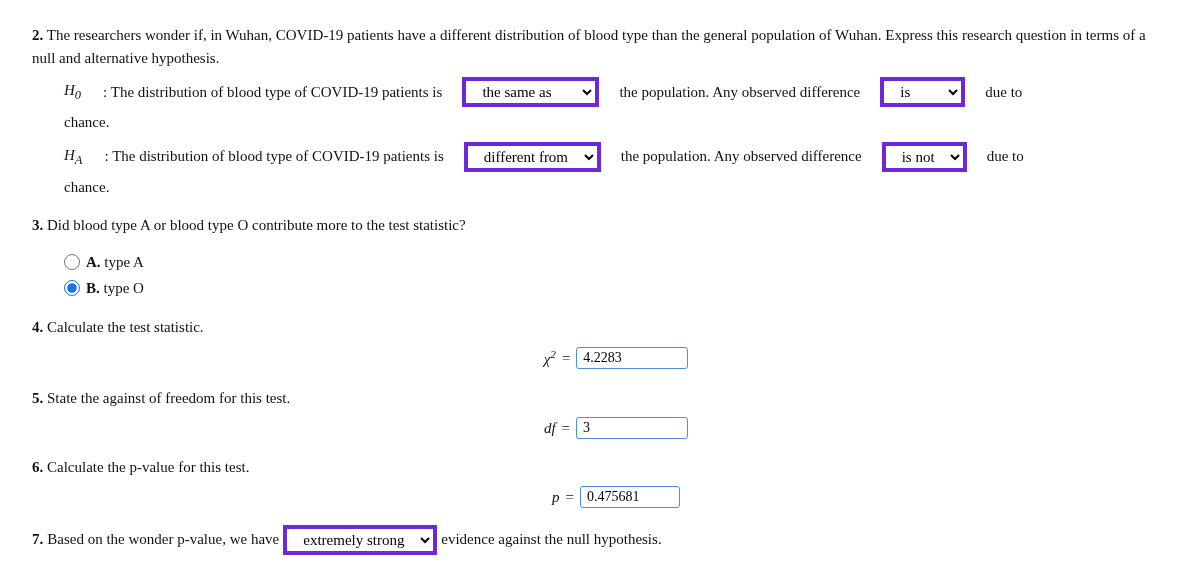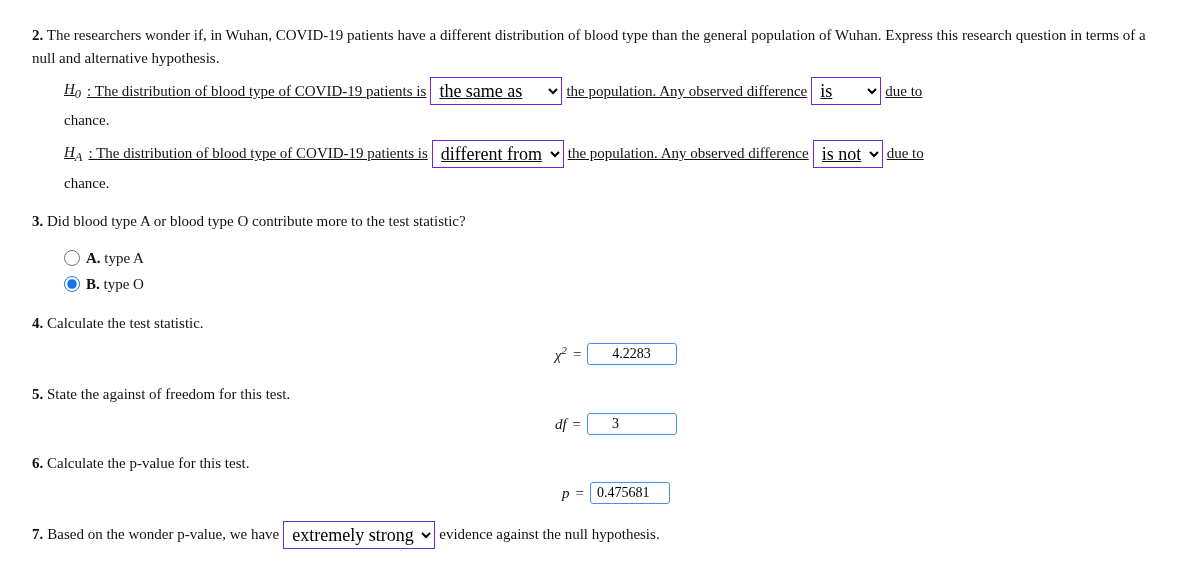--- a/index.html
+++ b/index.html
@@ -19,45 +19,44 @@
       margin-bottom: 8px;
       font-family: Liberation Serif, serif;
     }
     .question-number {
       font-weight: bold;
     }
     .hypothesis-line {
       display: flex;
       align-items: center;
       flex-wrap: wrap;
-      gap: 4px;
+      gap: 20px;
       margin-left: 32px;
       margin-bottom: 4px;
-      text-decoration: underline;
     }
     .hypothesis-label {
       font-style: italic;
       margin-right: 2px;
     }
     .inline-select {
-      border: 1px solid #6d28d9;
-      padding: 2px 4px;
-      font-size: 18px;
+      border: 4px solid #6d28d9;
+      padding: 2px 12px;
+      font-size: 15px;
       font-family: Georgia, serif;
       background: #fff;
       cursor: pointer;
       appearance: auto;
     }
     .text-input {
       border: 1px solid #4a90e2;
       border-radius: 3px;
-      padding: 2px 24px;
+      padding: 2px 6px;
       font-size: 14px;
       font-family: Georgia, serif;
-      width: 90px;
+      width: 112px;
       outline: none;
     }
     .chance-line {
       margin-left: 32px;
       margin-bottom: 4px;
     }
     .radio-group {
       margin-left: 32px;
       margin-top: 14px;
     }
@@ -87,21 +86,21 @@
     }
     .section-divider {
       margin-bottom: 16px;
     }
     .p-value-input {
       border: 1px solid #4a90e2;
       border-radius: 3px;
       padding: 2px 6px;
       font-size: 14px;
       font-family: Georgia, serif;
-      width: 80px;
+      width: 100px;
     }
     .last-line {
       display: flex;
       align-items: center;
       flex-wrap: wrap;
       gap: 4px;
       margin-top: 8px;
     }
   </style>
 </head>

